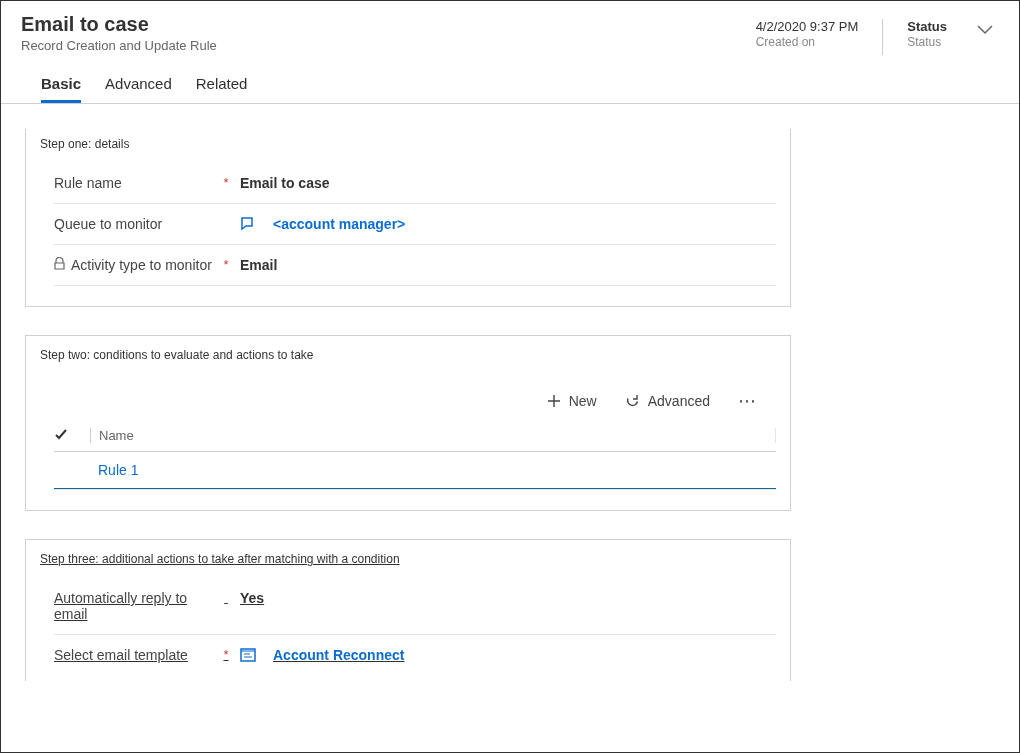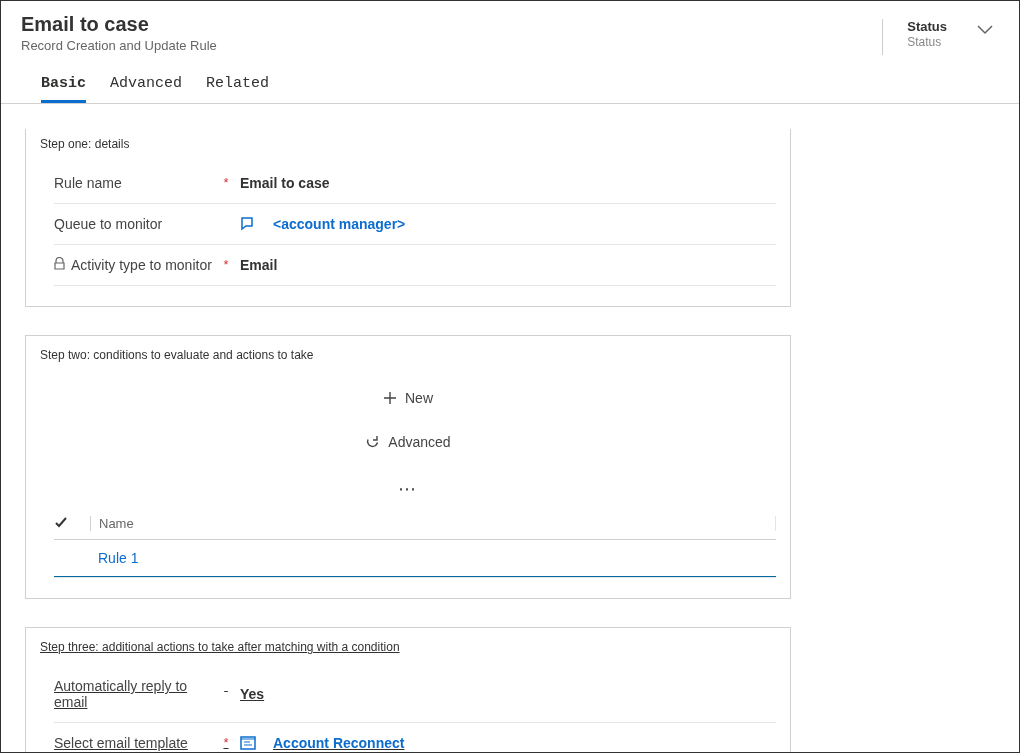--- a/index.html
+++ b/index.html
@@ -24,21 +24,21 @@
     }
     .title-block { flex: 1; }
     .page-title { font-size: 20px; font-weight: 600; color: #333; }
     .page-subtitle { font-size: 13px; color: #666; margin-top: 2px; margin-bottom: 12px; }
     .header-right { display: flex; align-items: flex-start; gap: 24px; padding-top: 6px; }
     .meta-block { font-size: 13px; }
     .meta-value { color: #333; white-space: nowrap; }
     .meta-label { color: #888; font-size: 12px; margin-top: 1px; }
     .sep { border-left: 1px solid #ccc; height: 36px; margin: 0; }
     .chevron-down { cursor: pointer; padding: 6px; }
-    .tabs { display: flex; gap: 24px; padding: 0 20px; margin-top: 2px; font-family: Liberation Mono, monospace; }
+    .tabs { display: flex; gap: 24px; padding: 0 20px; margin-top: 2px; }
     .tab { font-size: 15px; padding: 10px 0 8px; cursor: pointer; border-bottom: 3px solid transparent; }
     .tab.active { border-bottom-color: #0c6dcf; font-weight: 600; }
     .content-wrap {
       position: absolute;
       top: 128px;
       left: 0;
       right: 0;
       bottom: 0;
       overflow-y: scroll;
       padding: 0 0 20px 0;
@@ -47,21 +47,20 @@
     .section {
       border: 1px solid #d0d0d0;
       margin-bottom: 28px;
       padding: 12px 14px 20px;
       background: #fff;
     }
     .section.first { border-top: none; margin-top: 0; padding-top: 8px; }
     .section-title { font-size: 12px; color: #333; margin-bottom: 12px; }
     .field-row {
       display: flex;
-      align-items: center;
       border-bottom: 1px solid #e5e5e5;
       padding: 12px 0;
       margin-left: 14px;
     }
     .field-label {
       width: 178px;
       color: #444;
       font-size: 14px;
       display: flex;
       align-items: flex-start;
@@ -81,21 +80,20 @@
       padding-left: 8px;
       cursor: pointer;
     }
     .toolbar {
       display: flex;
       justify-content: flex-end;
       align-items: center;
       gap: 28px;
       padding: 16px 18px 8px;
       color: #444;
-      flex-direction: column;
     }
     .tb-btn { display: flex; align-items: center; gap: 8px; cursor: pointer; font-size: 14px; }
     .more { font-size: 18px; cursor: pointer; letter-spacing: 2px; color: #444; }
     .grid {
       border-bottom: 1px solid #e5e5e5;
       margin-left: 14px;
     }
     .grid-header {
       display: flex;
       align-items: flex-start;
@@ -121,20 +119,24 @@
   <div class="title-block">
     <div class="page-title">Email to case</div>
     <div class="page-subtitle">Record Creation and Update Rule</div>
     <div class="tabs">
       <div class="tab active">Basic</div>
       <div class="tab">Advanced</div>
       <div class="tab">Related</div>
     </div>
   </div>
   <div class="header-right">
+    <div class="meta-block">
+      <div class="meta-value">4/2/2020 9:37 PM</div>
+      <div class="meta-label">Created on</div>
+    </div>
     <div class="sep"></div>
     <div class="meta-block">
       <div class="meta-value" style="font-weight:600">Status</div>
       <div class="meta-label">Status</div>
     </div>
     <div class="chevron-down">
       <svg width="16" height="10" viewBox="0 0 16 10">
           <path d="M1 1l7 7 7-7" fill="none" stroke="#666" stroke-width="1.5"></path>
         </svg>
     </div>

